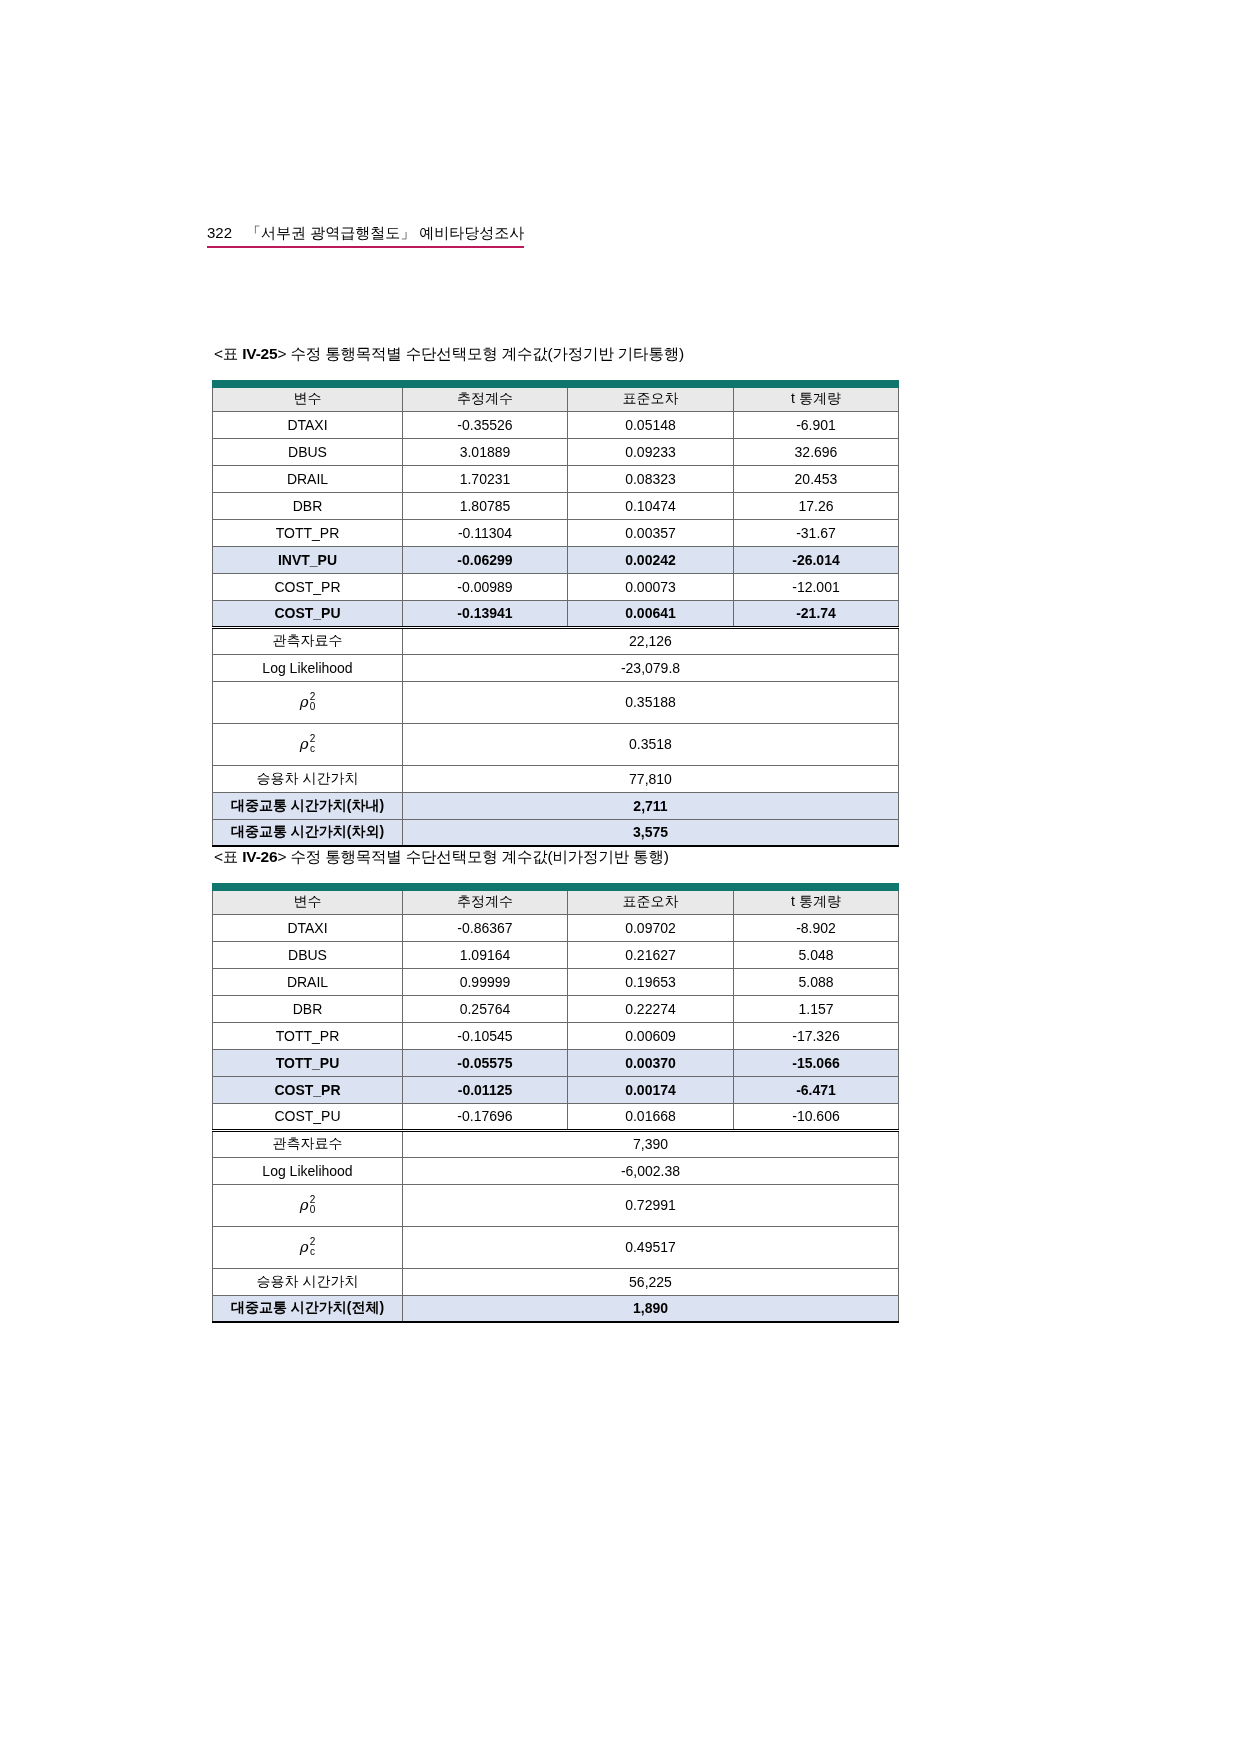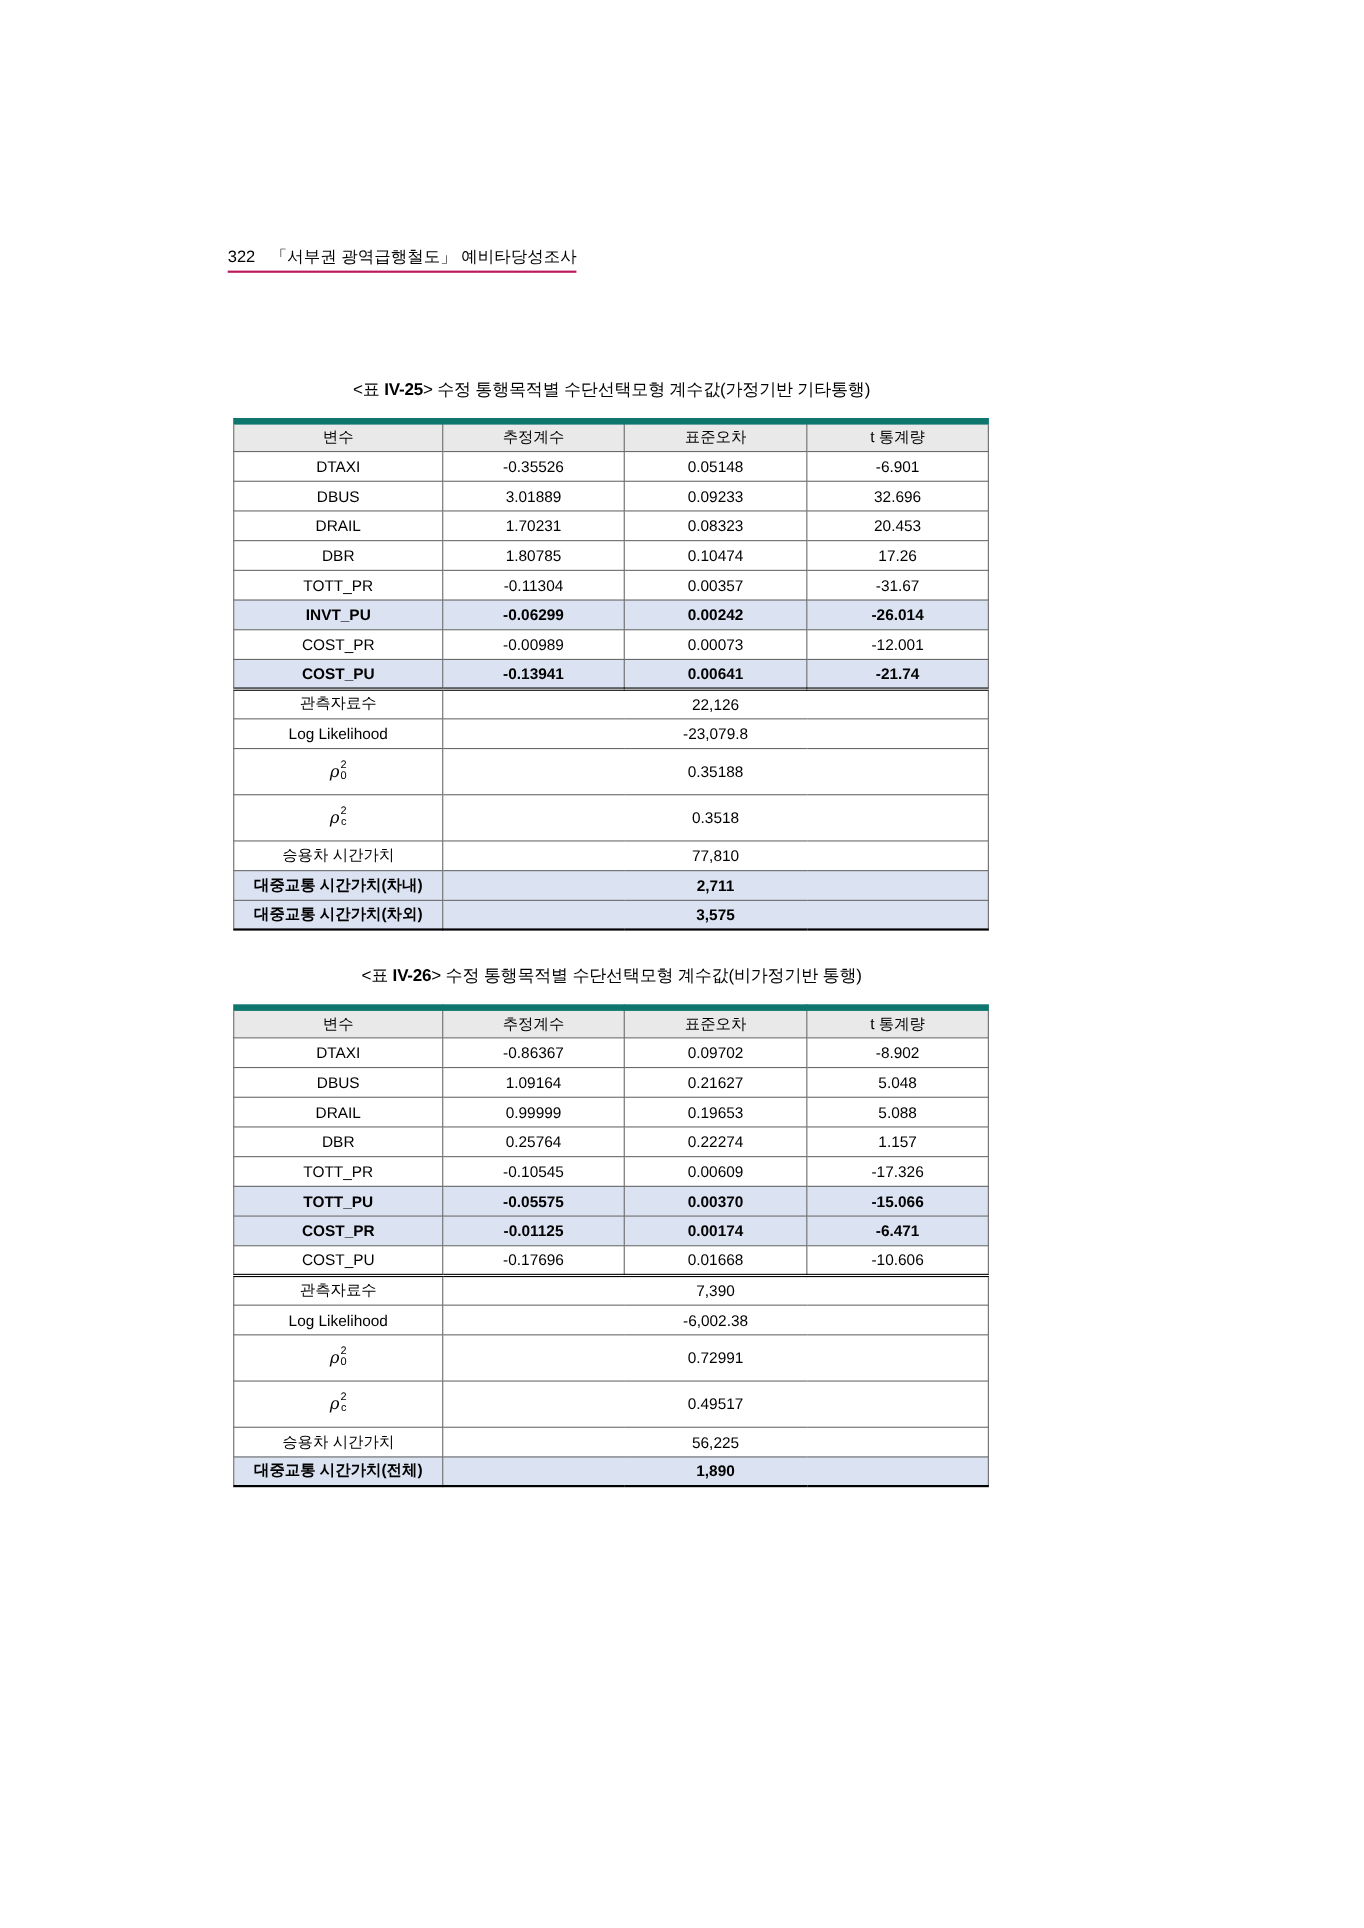--- a/index.html
+++ b/index.html
@@ -27,29 +27,28 @@
     position: absolute;
     left: 212px;
     top: 344px;
     width: 686px;
   }
   .table-title {
     font-size: 15.5px;
     margin: 0 0 15px 2px;
     letter-spacing: -0.2px;
     white-space: nowrap;
-    text-align: center;
   }
   .table-title .t-num { font-weight: bold; }
-  .table-block + .table-block { margin-top: 31px; }
+  .table-block + .table-block { }
   table.stats-table {
     border-collapse: collapse;
     width: 686px;
     table-layout: fixed;
-    border-top: 6px solid #0f766e;
+    border-top: 8px solid #0f766e;
     border-bottom: 2px solid #000;
     border-radius: 25px;
   }
   col.c0 { width: 190px; }
   col.c1 { width: 165px; }
   col.c2 { width: 166px; }
   col.c3 { width: 165px; }
   .stats-table th, .stats-table td {
     border: 1px solid #6a6a6a;
     height: 27px;

